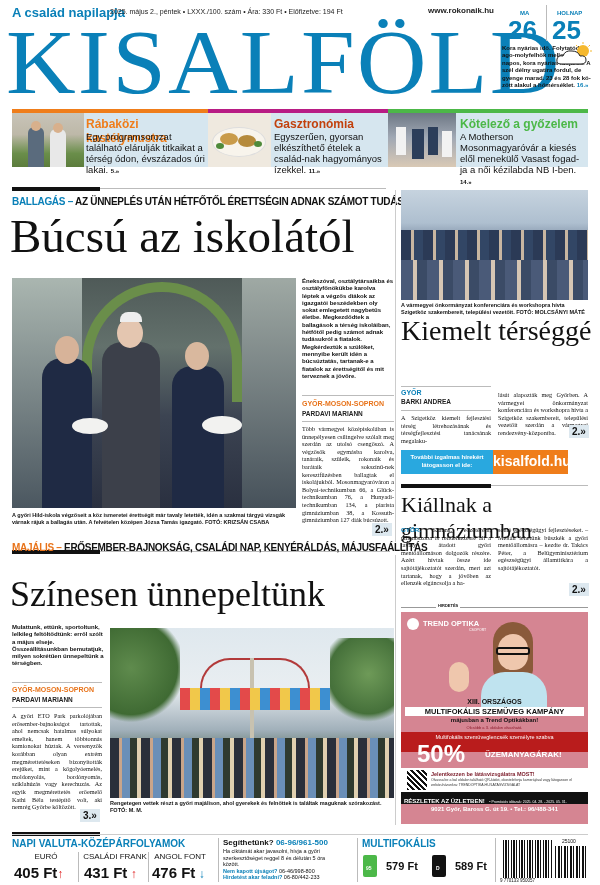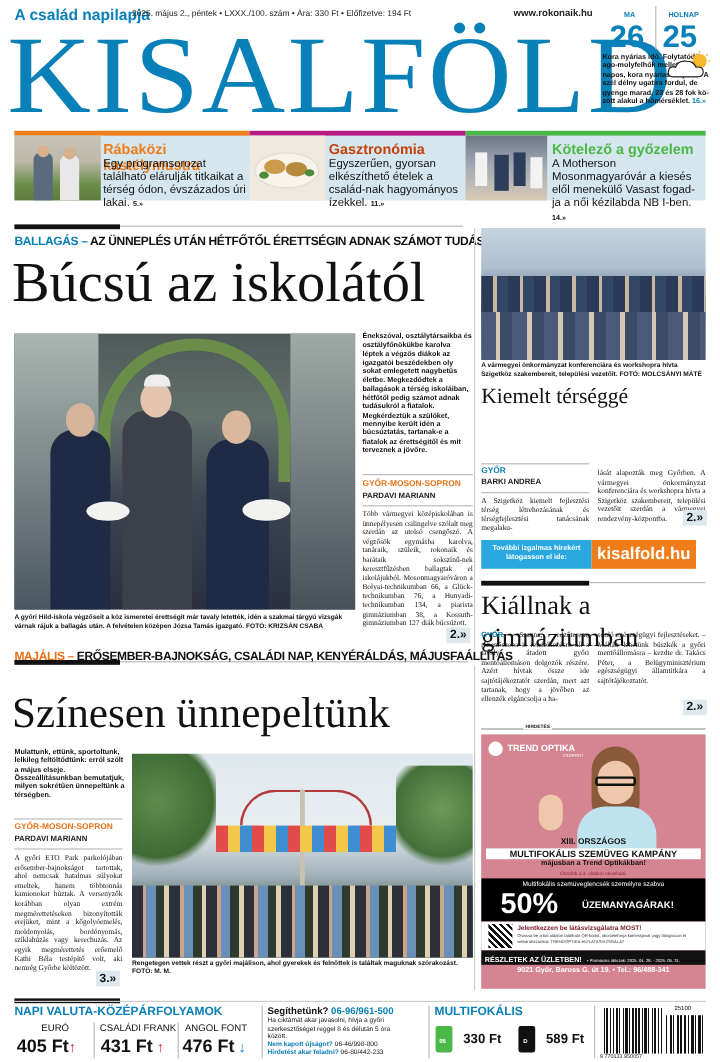--- a/index.html
+++ b/index.html
@@ -165,33 +165,33 @@
 <div class="abs body" style="left:302px;top:425px;width:92px">Több vármegyei középiskolában is ünnepélyesen csilingelve szólalt meg szerdán az utolsó csengőszó. A végzősök egymásba karolva, tanáraik, szüleik, rokonaik és barátaik sokszínű-nek keresztfűzésben ballagtak el iskolájukból. Mosonmagyaróváron a Bolyai-technikumban 66, a Glück-technikumban 76, a Hunyadi-technikumban 134, a piarista gimnáziumban 38, a Kossuth-gimnáziumban 127 diák búcsúzott.</div>
 <div class="abs pageref" style="left:372px;top:523px">2.»</div>
 
 <div class="abs" style="left:395px;top:190px;width:1px;height:352px;background:#ccc"></div>
 
 <div class="abs photo" style="left:401px;top:190px;width:187px;height:110px;background:linear-gradient(180deg,#c6d3df 0%,#aebfcf 30%,#51627d 60%,#8a8f96 100%)">
   <div style="position:absolute;left:0;top:40px;width:187px;height:30px;background:repeating-linear-gradient(90deg,#2b3a56 0 10px,#c8b6a1 10px 13px,#324665 13px 22px)"></div>
   <div style="position:absolute;left:0;top:70px;width:187px;height:40px;background:repeating-linear-gradient(90deg,#4a5a78 0 12px,#d6c6b4 12px 16px,#3b4b66 16px 26px)"></div>
 </div>
 <div class="abs caption" style="left:401px;top:302px;width:190px">A vármegyei önkormányzat konferenciára és workshopra hívta Szigetköz szakembereit, települési vezetőit. FOTÓ: MOLCSÁNYI MÁTÉ</div>
-<div class="abs headline" style="left:401px;top:318px;font-size:18px;line-height:25px">
+<div class="abs headline" style="left:401px;top:318px;font-size:28px;line-height:25px">
   <div>Kiemelt térséggé</div>
 </div>
 <div class="abs rule-thin" style="left:401px;top:386px;width:90px"></div>
 <div class="abs byline-region blue" style="left:401px;top:389px">GYŐR</div>
 <div class="abs byline-name" style="left:401px;top:398px">BARKI ANDREA</div>
 <div class="abs rule-thin" style="left:401px;top:410px;width:90px"></div>
 <div class="abs body" style="left:401px;top:414px;width:90px">A Szigetköz kiemelt fejlesztési térség létrehozásának és térségfejlesztési tanácsának megalaku-</div>
 <div class="abs body" style="left:498px;top:391px;width:90px">lását alapozták meg Győrben. A vármegyei önkormányzat konferenciára és workshopra hívta a Szigetköz szakembereit, települési vezetőit szerdán a vármegyei rendezvény-központba.</div>
 <div class="abs pageref" style="left:569px;top:425px">2.»</div>
 
 <div class="abs promo-left" style="left:401px;top:450px;width:92px;height:24px">További izgalmas hírekért látogasson el ide:</div>
-<div class="abs promo-right" style="left:493px;top:450px;width:87px;height:24px">kisalfold.hu</div>
+<div class="abs promo-right" style="left:493px;top:450px;width:75px;height:24px">kisalfold.hu</div>
 
 <div class="abs rule-thick" style="left:401px;top:484px;width:90px"></div>
 <div class="abs rule-thin" style="left:491px;top:485px;width:97px"></div>
 <div class="abs headline" style="left:401px;top:492px;font-size:22px;line-height:26px">Kiállnak a gimnáziumban</div>
 <div class="abs body" style="left:401px;top:526px;width:90px">
   <span style="color:#0a80b8;font-weight:bold;font-family:'Liberation Sans',sans-serif">GYŐR.</span>
   <span>Szauna, edzőterem, pihenőszoba is rendelkezésre áll a tavaly átadott győri mentőállomáson dolgozók részére. Azért hívtak össze ide sajtótájékoztatót szerdán, mert azt tartanak, hogy a jövőben az ellenzék elgáncsolja a ha-</span>
 </div>
 <div class="abs body" style="left:498px;top:526px;width:90px">sonló egészségügyi fejlesztéseket. – Méltán lehetünk büszkék a győri mentőállomásra – kezdte dr. Takács Péter, a Belügyminisztérium egészségügyi államtitkára a sajtótájékoztatót.</div>
 <div class="abs pageref" style="left:569px;top:583px">2.»</div>
@@ -233,21 +233,21 @@
 
   <div style="position:absolute;left:92px;top:10px;width:40px;height:56px;background:#8a5a3a;border-radius:20px 20px 8px 8px"></div>
   <div style="position:absolute;left:97px;top:22px;width:30px;height:36px;background:#efc7ad;border-radius:15px 15px 14px 14px"></div>
   <div style="position:absolute;left:95px;top:35px;width:34px;height:8px;border:2px solid #111;border-radius:3px"></div>
   <div style="position:absolute;left:80px;top:60px;width:66px;height:40px;background:#bfe3ef;border-radius:24px 24px 0 0"></div>
   <div style="position:absolute;left:48px;top:50px;width:20px;height:30px;background:#efc7ad;border-radius:10px"></div>
   <div style="position:absolute;left:10px;top:86px;width:167px;text-align:center;font-size:7px;font-weight:bold;color:#111">XIII. ORSZÁGOS</div>
   <div style="position:absolute;left:4px;top:95px;width:179px;text-align:center;font-size:7.5px;font-weight:900;color:#111;background:#fff">MULTIFOKÁLIS SZEMÜVEG KAMPÁNY</div>
   <div style="position:absolute;left:4px;top:105px;width:179px;text-align:center;font-size:6px;font-weight:bold;color:#111">májusban a Trend Optikákban!</div>
   <div style="position:absolute;left:4px;top:113px;width:179px;text-align:center;font-size:4px;color:#8b1a2b">Olcsóbb a 3. oldalon olvasható.</div>
-  <div style="position:absolute;left:0;top:120px;width:187px;height:36px;background:#000000">
+  <div style="position:absolute;left:0;top:120px;width:187px;height:20px;background:#b91c1c">
     <div style="position:absolute;left:0;top:2px;width:187px;text-align:center;font-size:5.5px;color:#fff">Multifokális szemüveglencsék személyre szabva</div>
     <div style="position:absolute;left:16px;top:8px;font-size:24px;font-weight:900;color:#fff">50%</div>
     <div style="position:absolute;left:84px;top:18px;font-size:8px;font-weight:900;color:#fff">ÜZEMANYAGÁRAK!</div>
   </div>
   <div style="position:absolute;left:0;top:156px;width:187px;height:24px;background:#fff">
     <div style="position:absolute;left:6px;top:2px;width:20px;height:20px;background:repeating-linear-gradient(45deg,#111 0 2px,#fff 2px 4px)"></div>
     <div style="position:absolute;left:30px;top:3px;font-size:5.5px;font-weight:bold;color:#7a1a28">Jelentkezzen be látásvizsgálatra MOST!</div>
     <div style="position:absolute;left:30px;top:10px;width:154px;font-size:3.5px;line-height:4.5px;color:#333">Olvassa be a bal oldalon található QR-kódot, okostelefonja kamerájával vagy látogasson el webáruházunkra: TRENDOPTIKA.HU/LATASVIZSGALAT</div>
   </div>
   <div style="position:absolute;left:0;top:180px;width:187px;height:12px;background:#111;color:#fff;padding-left:3px;line-height:12px;white-space:nowrap">
@@ -278,21 +278,21 @@
   <div>Ha ciktámát akar javasolni, hívja a győri szerkesztőséget reggel 8 és délután 5 óra között.</div>
   <div><span class="hl">Nem kapott újságot?</span> <span>06-46/998-800</span></div>
   <div><span class="hl">Hirdetést akar feladni?</span> <span>06-80/442-233</span></div>
 </div>
 
 <div class="abs vline" style="left:357px;top:838px;height:44px"></div>
 <div class="abs fuel-title" style="left:362px;top:838px">MULTIFOKÁLIS</div>
 <div class="abs" style="left:363px;top:855px;width:14px;height:22px;background:#4cb848;border-radius:2px">
   <span style="position:absolute;left:3px;top:10px;font-size:5px;color:#fff;font-weight:bold">95</span>
 </div>
-<div class="abs fuel-val" style="left:386px;top:860px">330 Ft</div>
+<div class="abs fuel-val" style="left:386px;top:860px">579 Ft</div>
 <div class="abs" style="left:432px;top:855px;width:14px;height:22px;background:#111;border-radius:2px">
   <span style="position:absolute;left:4px;top:10px;font-size:5px;color:#fff;font-weight:bold">D</span>
 </div>
 <div class="abs fuel-val" style="left:455px;top:860px">589 Ft</div>
 
 <div class="abs vline" style="left:495px;top:838px;height:44px"></div>
 <div class="abs" style="left:503px;top:840px;width:50px;height:38px;background:repeating-linear-gradient(90deg,#111 0 1px,#fff 1px 2px,#111 2px 4px,#fff 4px 5px,#111 5px 6px,#fff 6px 8px)"></div>
 <div class="abs" style="left:562px;top:838px;font-size:5px">25100</div>
 <div class="abs" style="left:555px;top:846px;width:33px;height:32px;background:repeating-linear-gradient(90deg,#111 0 1px,#fff 1px 3px,#111 3px 5px,#fff 5px 6px)"></div>
 <div class="abs" style="left:500px;top:878px;font-size:4.5px">9 770133 950057</div>

